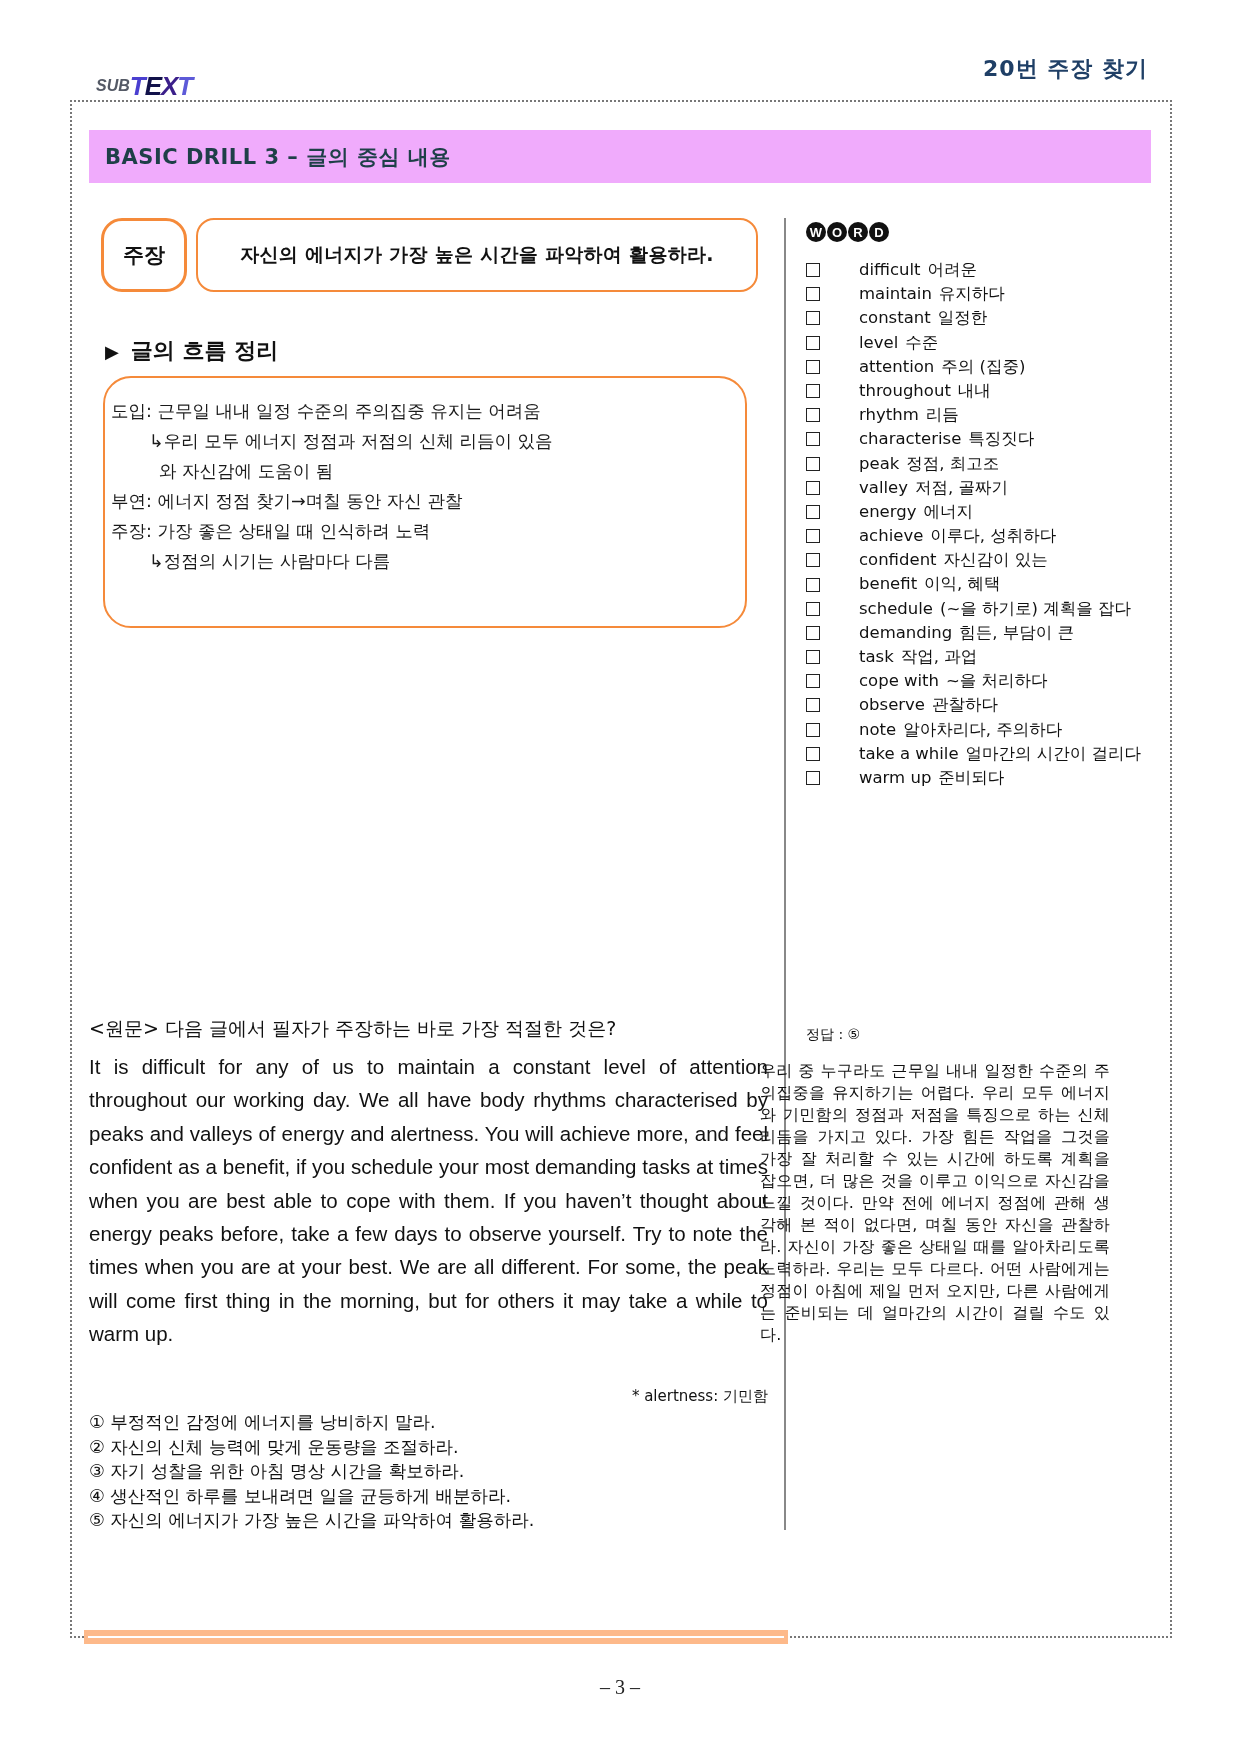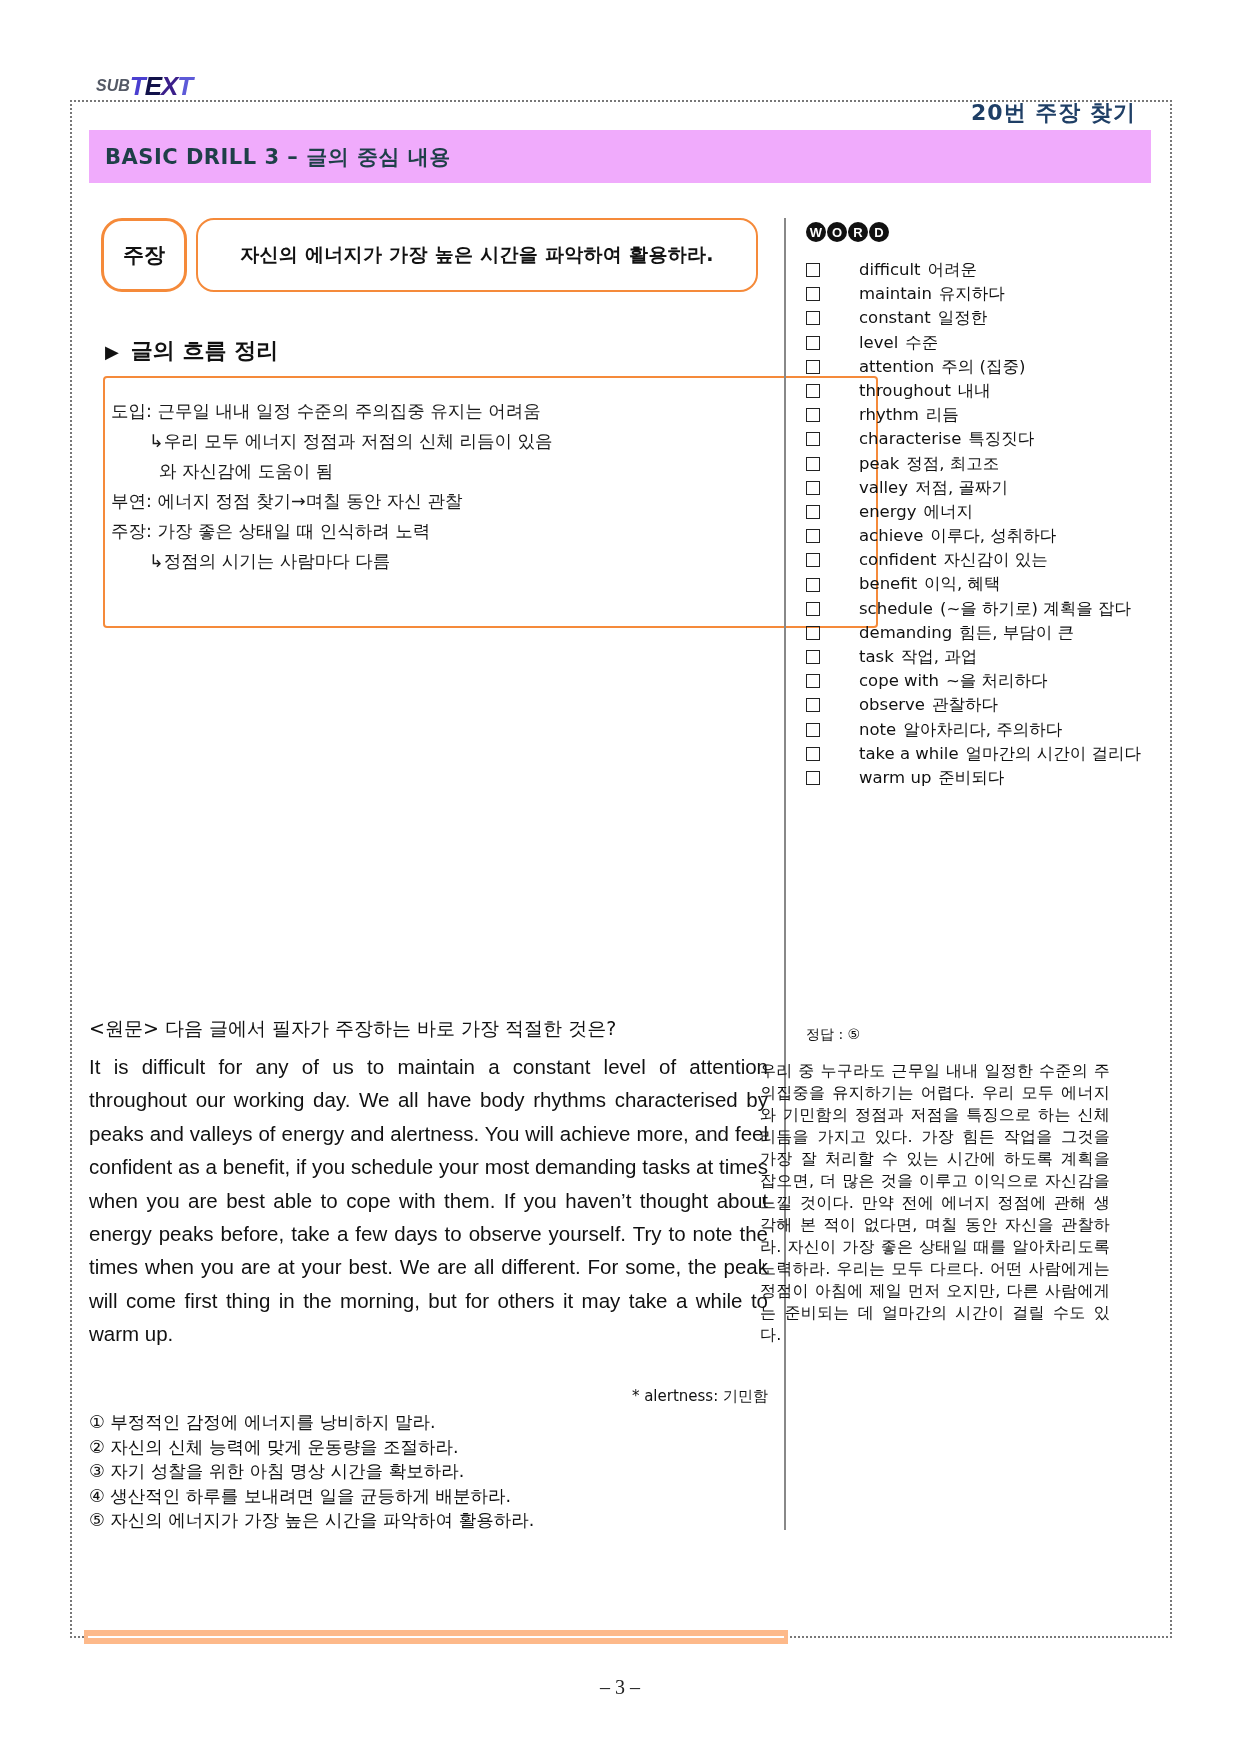--- a/index.html
+++ b/index.html
@@ -7,35 +7,35 @@
     body { position: relative; font-family: "DejaVu Sans", "Liberation Sans", sans-serif; color: #111; overflow: hidden; }
 
     .logo { position: absolute; left: 96px; top: 72px; height: 28px; display: flex; align-items: center; font-style: italic; font-weight: bold; }
     .logo .sub { font-family: "Liberation Sans", sans-serif; font-size: 16px; color: #555a66; letter-spacing: 0px; }
     .logo .text { font-family: "Liberation Sans", sans-serif; font-size: 26px; letter-spacing: -1px; }
     .logo .t1 { color: #4a3fd0; }
     .logo .t2 { color: #12124a; }
     .logo .t3 { color: #3b1f8a; }
     .logo .t4 { color: #5d5ad8; }
 
-    .unit-title { position: absolute; right: 104px; top: 54px; font-size: 22px; font-weight: bold; color: #1f3f66; letter-spacing: 1px; margin-top: 44px; }
+    .unit-title { position: absolute; right: 92px; top: 54px; font-size: 22px; font-weight: bold; color: #1f3f66; letter-spacing: 1px; }
 
     .frame { position: absolute; left: 70px; top: 100px; width: 1102px; height: 1538px; border: 2px dotted #777; border-bottom: none; }
     .frame-bottom { position: absolute; left: 70px; top: 1636px; width: 1102px; height: 0; border-top: 2px dotted #777; }
 
     .drill-banner { position: absolute; left: 89px; top: 130px; width: 1062px; height: 53px; background: #f0abfc; display: flex; align-items: center; padding-left: 16px; }
     .drill-banner span { font-size: 21px; font-weight: bold; color: #1e3f48; letter-spacing: 0.5px; }
 
     .claim-tag { position: absolute; left: 101px; top: 218px; width: 86px; height: 74px; border: 3px solid #f58a3a; border-radius: 21px; display: flex; align-items: center; justify-content: center; font-size: 21px; font-weight: bold; }
     .claim-box { position: absolute; left: 196px; top: 218px; width: 562px; height: 74px; border: 2.5px solid #f58a3a; border-radius: 18px; display: flex; align-items: center; justify-content: center; font-size: 19px; font-weight: bold; letter-spacing: 0.3px; }
 
     .flow-heading { position: absolute; left: 105px; top: 336px; font-size: 22px; font-weight: bold; display: flex; align-items: center; gap: 12px; }
     .flow-heading .tri { font-size: 18px; }
 
-    .flow-box { position: absolute; left: 103px; top: 376px; width: 775px; height: 252px; border: 2.5px solid #f58a3a; border-radius: 4px; padding: 18px 0 0 6px; }
+    .flow-box { position: absolute; left: 103px; top: 376px; width: 644px; height: 252px; border: 2.5px solid #f58a3a; border-radius: 28px; padding: 18px 0 0 6px; }
     .flow-line { font-size: 17.5px; line-height: 30px; height: 30px; white-space: nowrap; color: #1a1a1a; }
     .flow-line.indent1 { padding-left: 38px; }
     .flow-line.indent2 { padding-left: 48px; }
 
     .vdivider { position: absolute; left: 784px; top: 218px; width: 2px; height: 1312px; background: #888; }
 
     .word-head { position: absolute; left: 806px; top: 222px; display: flex; gap: 1px; }
     .word-head span { width: 20px; height: 20px; border-radius: 50%; background: #111; color: #fff; font-size: 13px; font-weight: bold; display: flex; align-items: center; justify-content: center; font-family: "Liberation Sans", sans-serif; }
 
     .word-list { position: absolute; left: 806px; top: 258px; list-style: none; }

